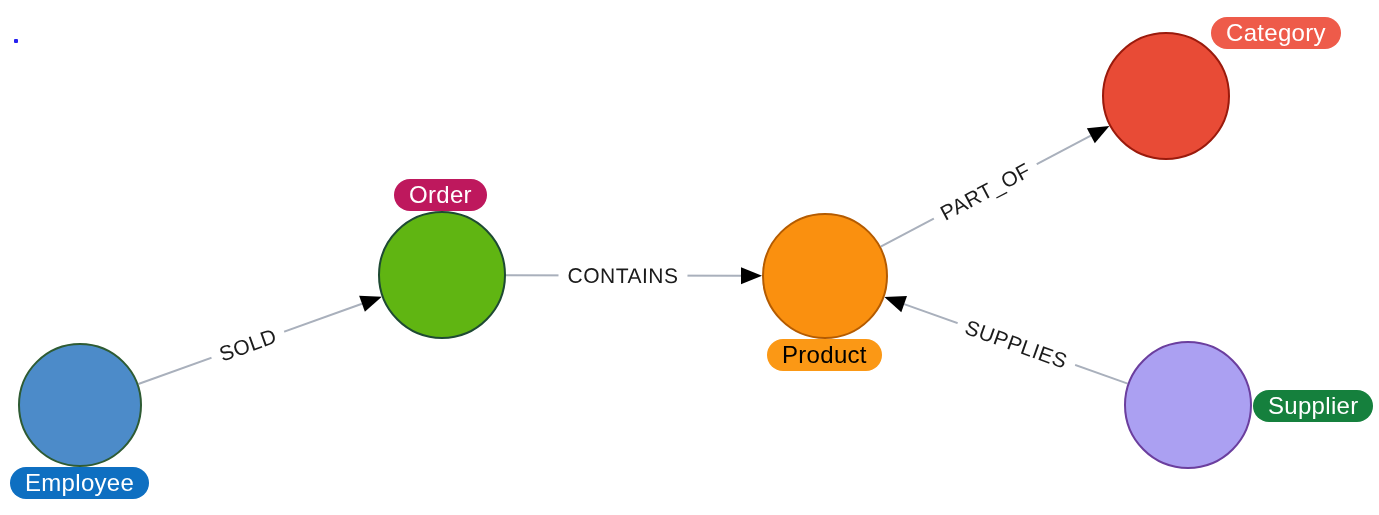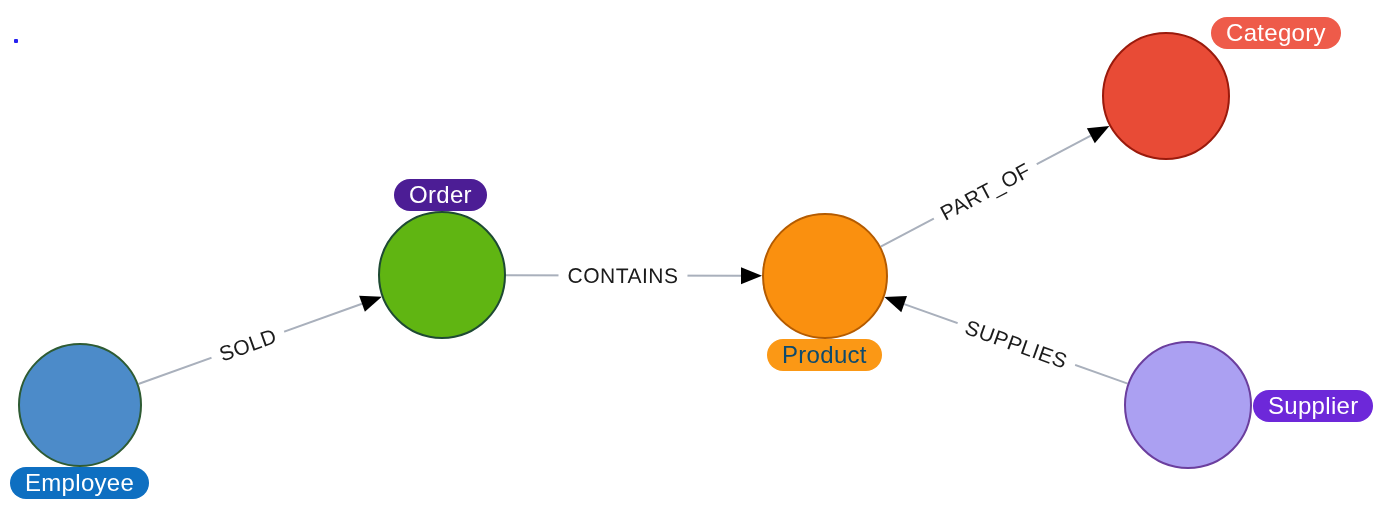--- a/index.html
+++ b/index.html
@@ -67,19 +67,19 @@
         <text x="0" y="0" text-anchor="middle" dominant-baseline="central" fill="#1b1b1b" class="edge-label-text">SUPPLIES</text>
       </g>
       <circle cx="80" cy="405" r="61" fill="#4C8BC9" stroke="#2E5B33" stroke-width="2"></circle>
       <circle cx="442" cy="275" r="63" fill="#60B512" stroke="#1E4A33" stroke-width="2"></circle>
       <circle cx="825" cy="276" r="62" fill="#FA900F" stroke="#B45B00" stroke-width="2"></circle>
       <circle cx="1166" cy="96" r="63" fill="#E84B36" stroke="#9A1A0C" stroke-width="2"></circle>
       <circle cx="1188" cy="405" r="63" fill="#ABA0F2" stroke="#6B3E9E" stroke-width="2"></circle>
     </svg>
   <div id="pill-layer">
       <div class="pill" style="left: 10px; top: 467px; background: rgb(14, 111, 193); color: rgb(255, 255, 255);">Employee</div>
-      <div class="pill" style="left: 394px; top: 179px; background: #4c1d95; color: rgb(255, 255, 255);">Order</div>
-      <div class="pill" style="left: 767px; top: 339px; background: rgb(251, 152, 21); color: #0c4a6e;">Product</div>
+      <div class="pill" style="left: 394px; top: 179px; background: #be185d; color: rgb(255, 255, 255);">Order</div>
+      <div class="pill" style="left: 767px; top: 339px; background: rgb(251, 152, 21); color: #000000;">Product</div>
       <div class="pill" style="left: 1211px; top: 17px; background: rgb(238, 91, 74); color: rgb(255, 255, 255);">Category</div>
-      <div class="pill" style="left: 1253px; top: 390px; background: #6d28d9; color: rgb(255, 255, 255);">Supplier</div>
+      <div class="pill" style="left: 1253px; top: 390px; background: #15803d; color: rgb(255, 255, 255);">Supplier</div>
     </div>
   <div id="stray-dot" class="stray-dot" style="left: 14px; top: 39px; background: rgb(38, 33, 240);"></div>
 </div>
 
 </body></html>

